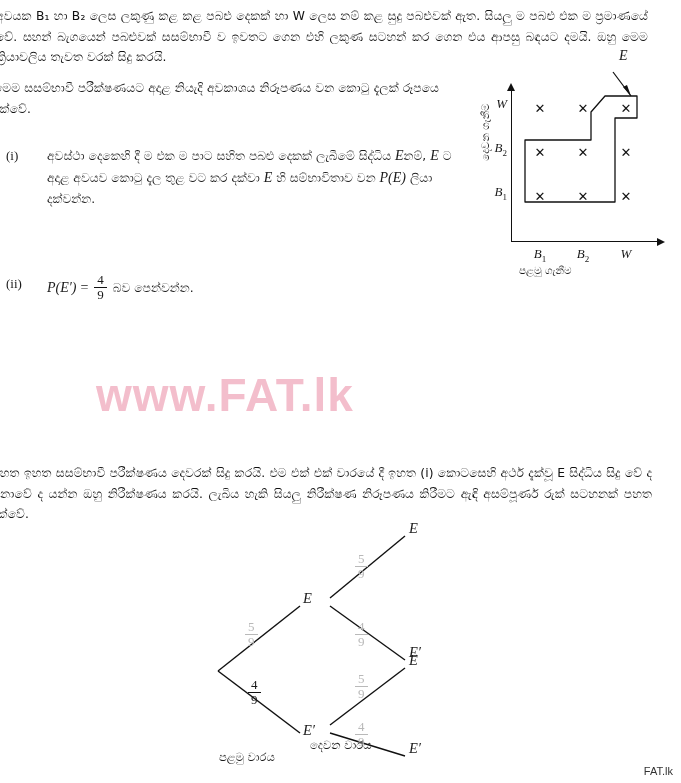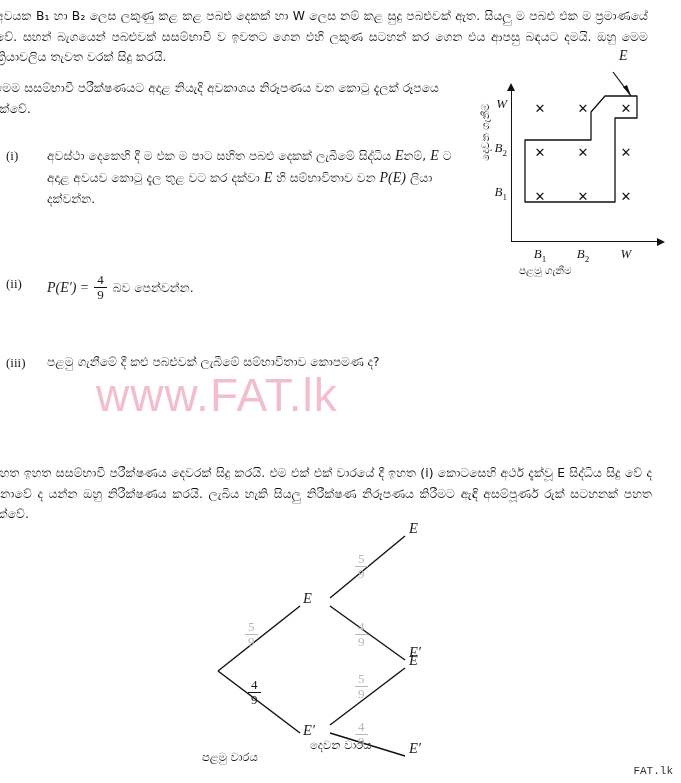--- a/index.html
+++ b/index.html
@@ -230,31 +230,31 @@
     font-size: 11.5px;
   }
 
   
   .watermark {
     position: absolute;
     left: 96px;
     top: 368px;
     font-family: "Liberation Sans", sans-serif;
     font-size: 46px;
-    font-weight: normal;
+    font-weight: bold;
     color: #f0a9bb;
     opacity: 0.75;
     letter-spacing: 1px;
     pointer-events: none;
   }
   .footer-tag {
     position: absolute;
     right: 8px;
     bottom: 6px;
-    font-family: Liberation Mono, monospace;
+    font-family: Liberation Sans, sans-serif;
     font-size: 11px;
     color: #333;
   }
 </style>
 </head>
 <body>
 
 <div class="page">
 
   <div class="para para-top">අවයක B₁ හා B₂ ලෙස ලකුණු කළ කළ පබළු දෙකක් හා W ලෙස නම් කළ සුදු පබළුවක් ඇත. සියලු ම පබළු එක ම ප්‍රමාණයේ වේ. සහන් බැගයෙන් පබළුවක් සසම්භාවී ව ඉවතට ගෙන එහි ලකුණ සටහන් කර ගෙන එය ආපසු බඳයට දමයි. ඔහු මෙම ක්‍රියාවලිය තැවත වරක් සිදු කරයි.</div>
@@ -319,24 +319,20 @@
       <span class="math-serif">P(E′)</span>
       <span class="math-up">=</span>
       <span class="frac">
         <span class="num">4</span>
         <span class="den">9</span>
       </span>
       <span>බව පෙන්වන්න.</span>
     </span>
   </div>
 
-  <div class="item" id="item-iii">
-    <span class="marker">(iii)</span>
-    <span class="body">පළමු ගැනීමේ දී කළු පබළුවක් ලැබීමේ සම්භාවිතාව කොපමණ ද?</span>
-  </div>
 
   <div class="watermark">www.FAT.lk</div>
 
   <div class="para para-bottom">ඉහත ඉහත සසම්භාවී පරීක්ෂණය දෙවරක් සිදු කරයි. එම එක් එක් වාරයේ දී ඉහත (i) කොටසෙහි අර්ථ දැක්වූ E සිද්ධිය සිදු වේ ද නොවේ ද යන්න ඔහු නිරීක්ෂණය කරයි. ලැබිය හැකි සියලු නිරීක්ෂණ නිරූපණය කිරීමට ඇඳි අසම්පූර්ණ රුක් සටහනක් පහත දැක්වේ.</div>
 
   <div id="tree">
     <svg width="400" height="235">
 
       <line x1="68" y1="143" x2="150" y2="78" stroke="#111" stroke-width="1.4"></line>
       <line x1="68" y1="143" x2="150" y2="205" stroke="#111" stroke-width="1.4"></line>
@@ -373,19 +369,19 @@
     </div>
     <div class="branch-frac faint" style="left:205px; top:144px;">
       <span class="num">5</span>
       <span class="den">9</span>
     </div>
     <div class="branch-frac faint" style="left:205px; top:192px;">
       <span class="num">4</span>
       <span class="den">9</span>
     </div>
 
-    <div class="stage-label" style="left:52px; top:222px;">පළමු වාරය</div>
+    <div class="stage-label" style="left:69px; top:222px;">පළමු වාරය</div>
     <div class="stage-label" style="left:160px; top:210px;">දෙවන වාරය</div>
   </div>
 
   <div class="footer-tag">FAT.lk</div>
 
 </div>
 
 </body></html>

